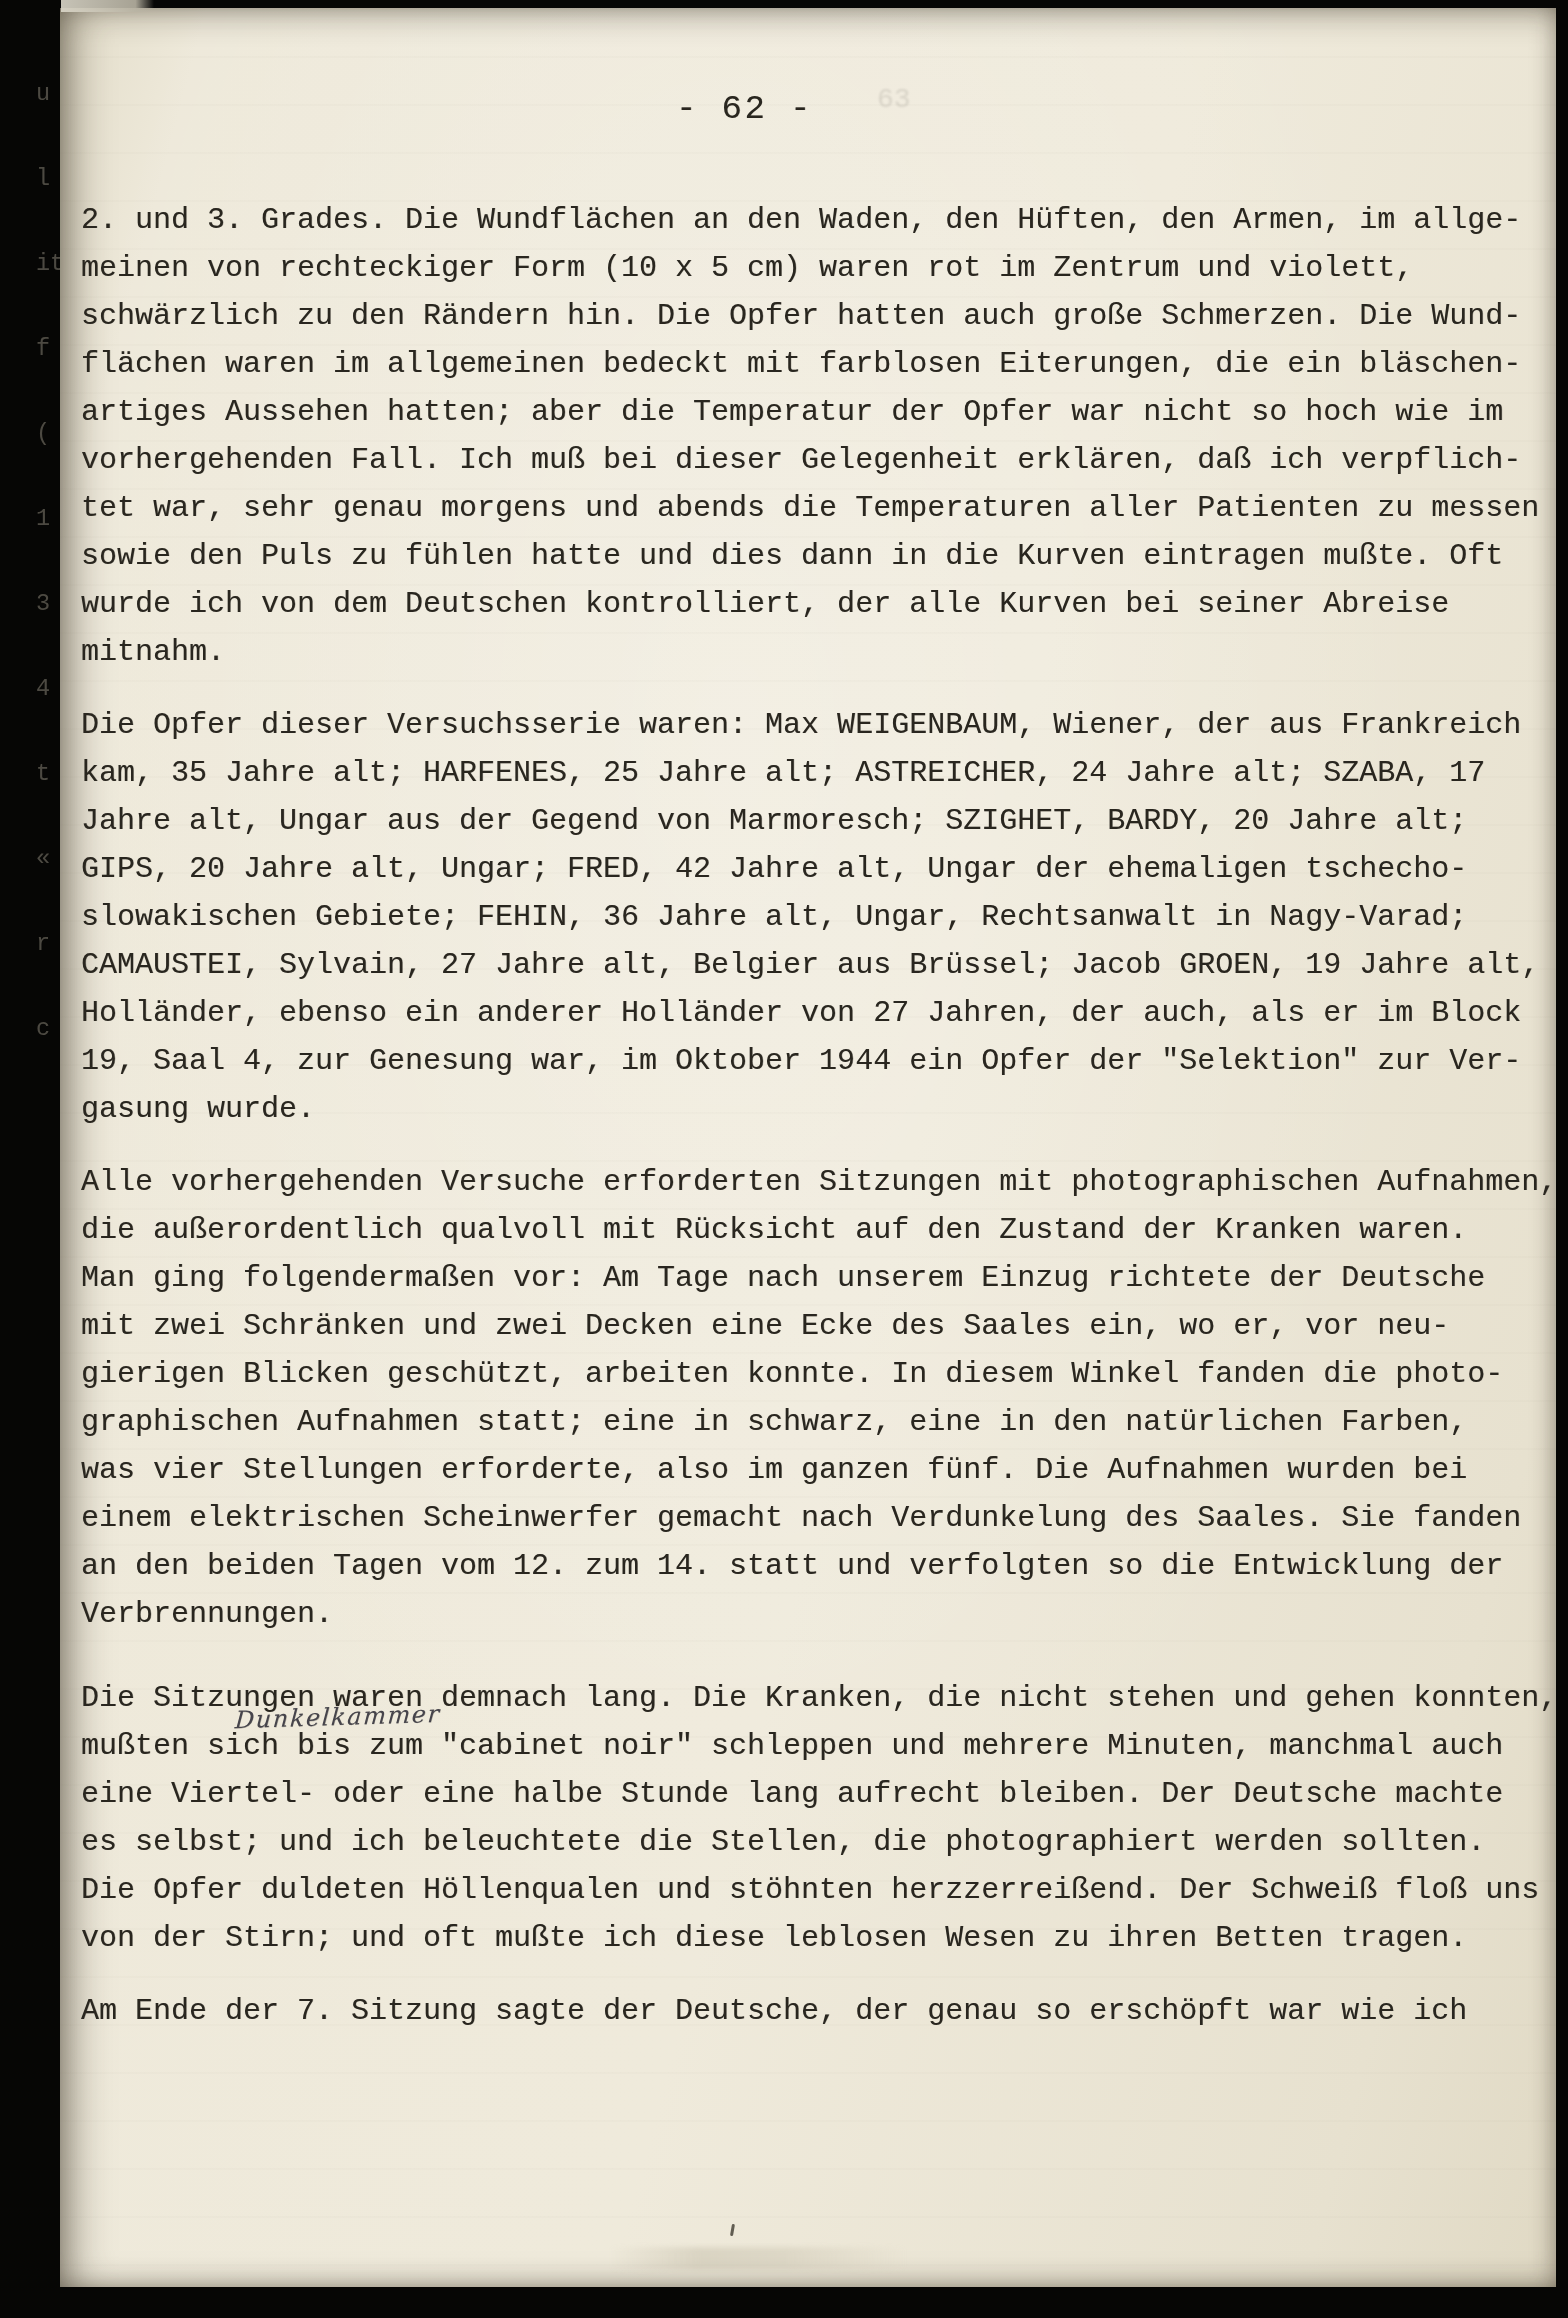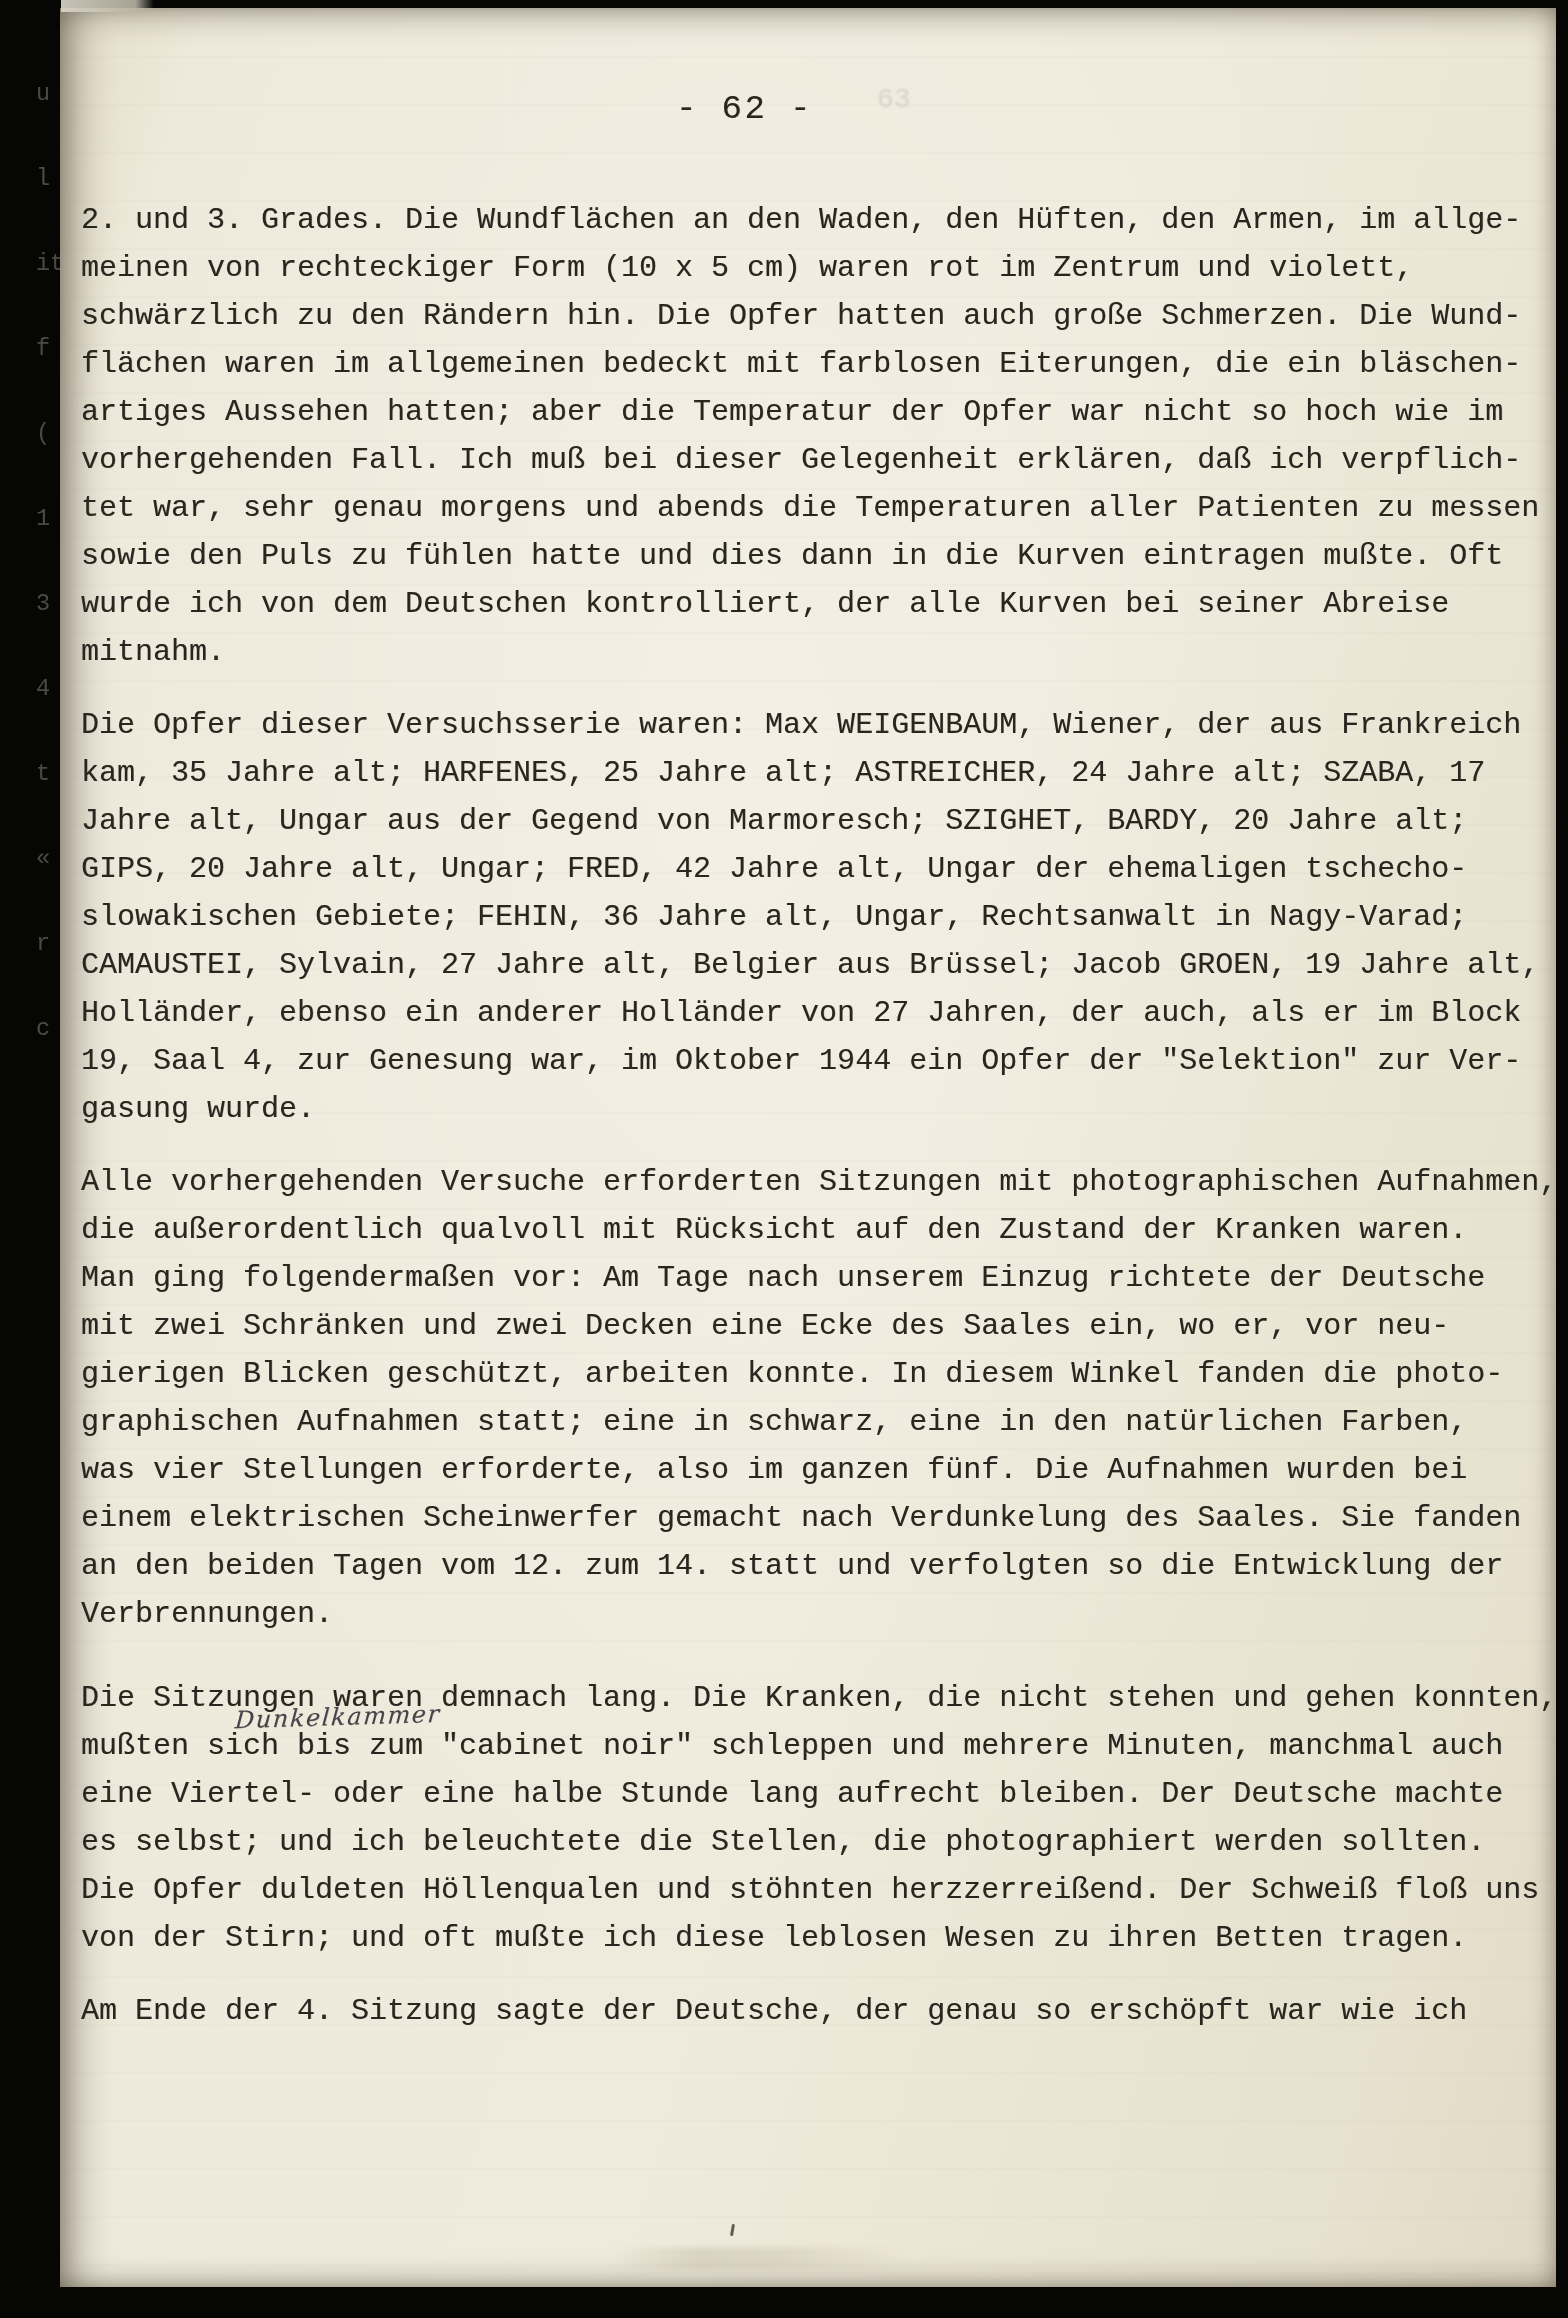--- a/index.html
+++ b/index.html
@@ -213,21 +213,21 @@
       <div class="para-wrap">
         <p class="para">Die Sitzungen waren demnach lang. Die Kranken, die nicht stehen und gehen konnten,
 mußten sich bis zum "cabinet noir" schleppen und mehrere Minuten, manchmal auch
 eine Viertel- oder eine halbe Stunde lang aufrecht bleiben. Der Deutsche machte
 es selbst; und ich beleuchtete die Stellen, die photographiert werden sollten.
 Die Opfer duldeten Höllenqualen und stöhnten herzzerreißend. Der Schweiß floß uns
 von der Stirn; und oft mußte ich diese leblosen Wesen zu ihren Betten tragen.</p>
         <span class="handwritten-annotation">Dunkelkammer</span>
       </div>
 
-      <p class="para">Am Ende der 4. Sitzung sagte der Deutsche, der genau so erschöpft war wie ich</p>
+      <p class="para">Am Ende der 7. Sitzung sagte der Deutsche, der genau so erschöpft war wie ich</p>
 
     </div>
 
     <div class="ink-mark"></div>
     <div class="bottom-smudge"></div>
 
   </div>
 </div>
 
 

